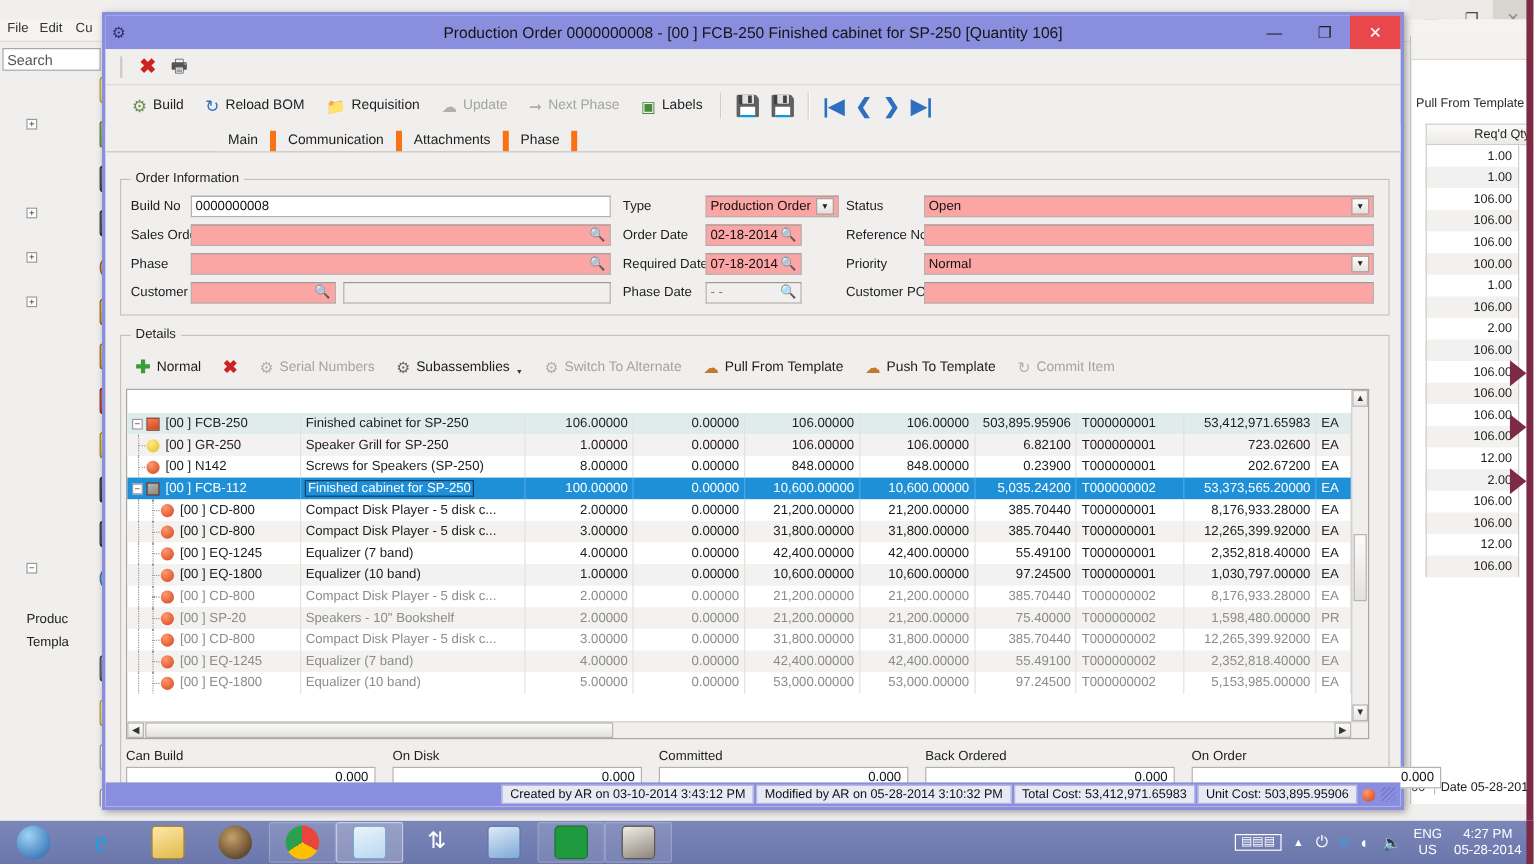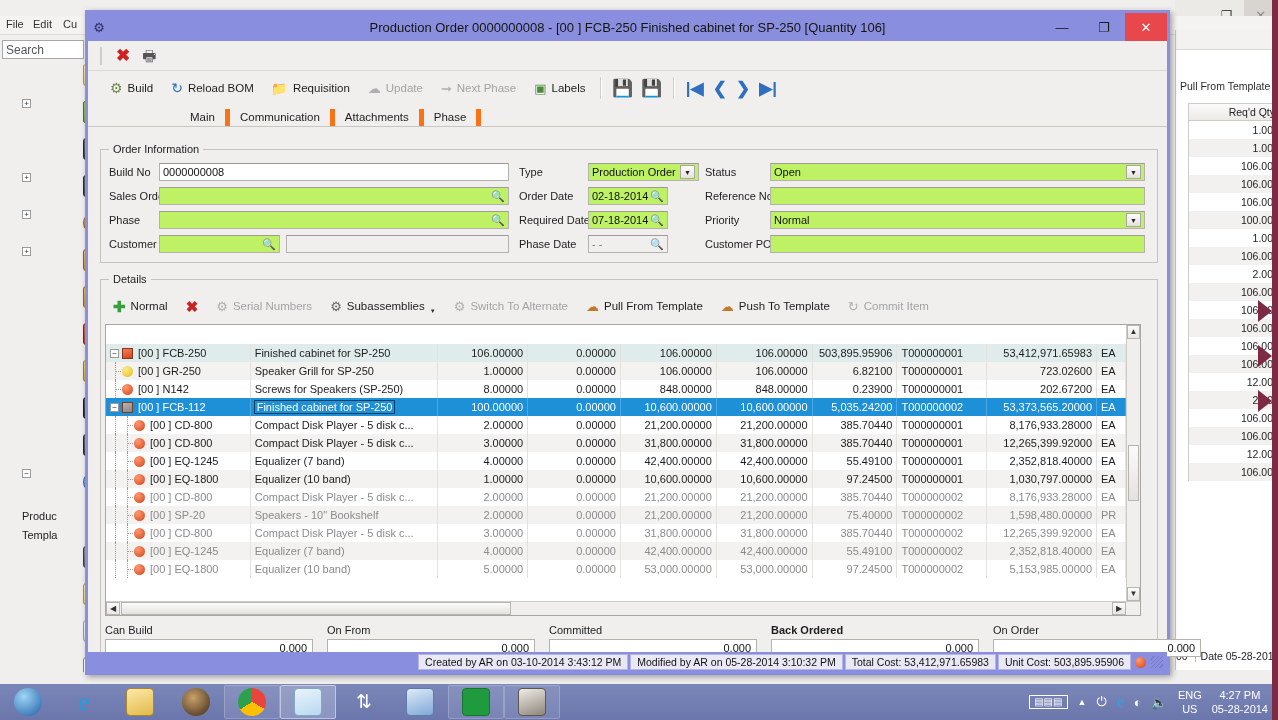--- a/index.html
+++ b/index.html
@@ -68,21 +68,21 @@
   .ic.grid   { background: #fff; border: 1px solid #8a8a8a; }
 
   
   .bg-right { position: absolute; right: 0; top: 30px; width: 103px; height: 640px; background: #ffffff;
      border-left: 1px solid #c8c6c2; }
   .bg-right-tb { height: 20px; background: #f3f2f0; border-bottom: 1px solid #dcd9d5; }
   .bg-right-pft { position: absolute; left: 4px; top: 50px; font-size: 10.5px; color: #2b2b2b; white-space: nowrap; }
   .bg-right-hdr { position: absolute; left: 12px; top: 73px; width: 91px; height: 18px;
      background: linear-gradient(#fbfbfb,#eceae7); border: 1px solid #cfcdc9; border-right: none;
      font-size: 10.5px; color: #222; text-align: right; padding: 2px 4px 0 0; }
-  .bg-right-list { position: absolute; left: 12px; top: 91px; width: 91px; }
+  .bg-right-list { position: absolute; left: 12px; top: 91px; width: 78px; }
   .bg-qty { height: 18px; line-height: 18px; text-align: right; padding-right: 5px;
      font-size: 10.5px; color: #1d1d1d; border-right: 1px solid #cfcdc9;
      border-left: 1px solid #cfcdc9; background: #fff; }
   .bg-qty.alt { background: #f2f1ef; }
   .bg-right-date { position: absolute; left: 0px; bottom: 8px; font-size: 10.5px; color: #222; white-space: nowrap; }
   .bg-right-date .sep { border-left: 1px solid #bdbbb7; padding-left: 5px; margin-left: 4px; }
 
   .bg-maroon { position: absolute; right: 0; top: 0; width: 6px; height: 684px; background: #7d2b45; }
   .bg-mchev { position: absolute; right: 6px; width: 14px; height: 22px; background: #7d2b45;
       clip-path: polygon(0 0, 100% 50%, 0 100%); }
@@ -119,21 +119,21 @@
 
   .tabs { height: 22px; display: flex; align-items: flex-end; padding-left: 92px; border-bottom: 1px solid #c9c6c2; background: #f0efee; }
   .tab { padding: 2px 10px 3px; font-size: 11.5px; color: #1d1d1d; border-right: 5px solid #f97316; }
   .tab.active { background: #f0efee; font-weight: normal; }
 
   .group { position: absolute; border: 1px solid #c6c3bf; }
   .group > .glabel { position: absolute; top: -7px; left: 8px; background: #f0efee; padding: 0 4px; font-size: 11px; color: #1d1d1d; }
 
   .fld-label { position: absolute; font-size: 11px; color: #1d1d1d; }
   .inp {
-    position: absolute; background: #bef264; border: 1px solid #b5b2ae;
+    position: absolute; background: #fca5a5; border: 1px solid #b5b2ae;
     border-top-color: #9e9b97; font-size: 11px; color: #111; padding: 1px 3px;
     height: 18px; line-height: 15px; display: flex; align-items: center;
   }
   .inp.ro { background: #ffffff; }
   .inp .srch { margin-left: auto; font-weight: bold; font-size: 11px; color: #111; }
   .inp .caret { margin-left: auto; width: 15px; height: 14px; background: linear-gradient(#fdfdfd,#e3e1de);
       border: 1px solid #a9a6a2; display: flex; align-items: center; justify-content: center; font-size: 7px; color: #222; }
 
   
   .grid { position: absolute; background: #fff; border: 1px solid #a9a6a2; overflow: hidden; }
@@ -804,25 +804,25 @@
           <div class="gscroll-h">
             <div class="gsh-btn" style="left:0;">◀</div>
             <div class="gsh-thumb" style="left:15px; width:390px;"></div>
             <div class="gsh-btn" style="right:14px;">▶</div>
           </div>
         </div>
 
         <div id="totals">
             <div class="tot-label" style="left: 4px; top: 344px;">Can Build</div>
             <div class="tot-inp" style="left: 4px; top: 359px; width: 208px;">0.000</div>
-            <div class="tot-label" style="left: 226px; top: 344px;">On From</div>
+            <div class="tot-label" style="left: 226px; top: 344px;">On Disk</div>
             <div class="tot-inp" style="left: 226px; top: 359px; width: 208px;">0.000</div>
             <div class="tot-label" style="left: 448px; top: 344px;">Committed</div>
             <div class="tot-inp" style="left: 448px; top: 359px; width: 208px;">0.000</div>
-            <div class="tot-label" style="left: 670px; top: 344px; font-weight: bold;">Back Ordered</div>
+            <div class="tot-label" style="left: 670px; top: 344px;">Back Ordered</div>
             <div class="tot-inp" style="left: 670px; top: 359px; width: 208px;">0.000</div>
             <div class="tot-label" style="left: 892px; top: 344px;">On Order</div>
             <div class="tot-inp" style="left: 892px; top: 359px; width: 208px;">0.000</div>
           </div>
       </div>
 
       <div class="dlg-status">
         <span class="sbox">Created by AR on 03-10-2014 3:43:12 PM</span>
         <span class="sbox">Modified by AR on 05-28-2014 3:10:32 PM</span>
         <span class="sbox">Total Cost: 53,412,971.65983</span>

